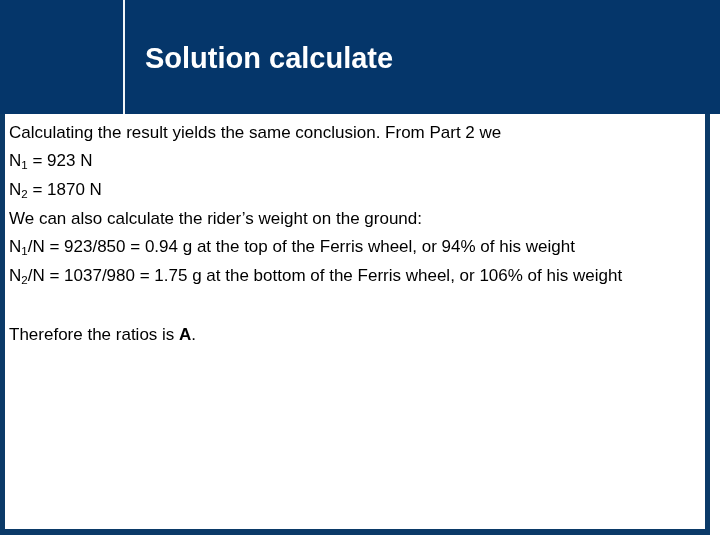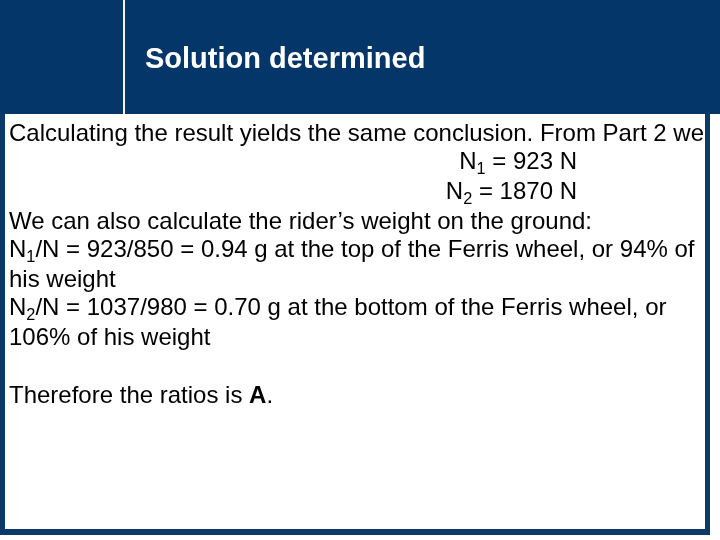--- a/index.html
+++ b/index.html
@@ -69,34 +69,34 @@
 
   .content-inner {
     position: absolute;
     left: 4px;
     top: 5px;
     right: 4px;
     bottom: 2px;
   }
 
   .line {
-    font-size: 24px;
+    font-size: 17px;
     color: #000000;
     line-height: 28px;
     white-space: nowrap;
     margin: 0;
     padding: 0;
   }
 
   .line.wrap {
     white-space: normal;
   }
 
   .line.center {
-    text-align: right;
+    text-align: left;
     padding-right: 124px;
   }
 
   .gap {
     height: 30px;
   }
 
   .ital {
     font-style: italic;
   }
@@ -112,40 +112,40 @@
     top: 0.28em;
   }
 </style>
 </head>
 <body>
 
 <div class="slide">
 
   <div class="header">
     <div class="header-divider"></div>
-    <div class="slide-title">Solution determined</div>
+    <div class="slide-title">Solution calculate</div>
   </div>
 
   <div class="content">
     <div class="content-inner">
 
       <p class="line">Calculating the result yields the same conclusion. From Part 2 we</p>
 
 
       <p class="line center"><span>N</span><sub>1</sub><span> = 923 N</span></p>
 
       <p class="line center"><span>N</span><sub>2</sub><span> = 1870 N</span></p>
 
       <p class="line">We can also calculate the rider’s weight on the ground:</p>
 
 
 
       <p class="line wrap"><span>N</span><sub>1</sub><span>/N = 923/850 = 0.94 g at the top of the Ferris wheel, or 94% of his weight</span></p>
 
-      <p class="line wrap"><span>N</span><sub>2</sub><span>/N = 1037/980 = 0.70 g at the bottom of the Ferris wheel, or 106% of his weight</span></p>
+      <p class="line wrap"><span>N</span><sub>2</sub><span>/N = 1037/980 = 1.75 g at the bottom of the Ferris wheel, or 106% of his weight</span></p>
 
       <div class="gap"></div>
 
       <p class="line"><span>Therefore the ratios is </span><span class="bold">A</span><span>.</span></p>
 
     </div>
   </div>
 
 </div>
 

